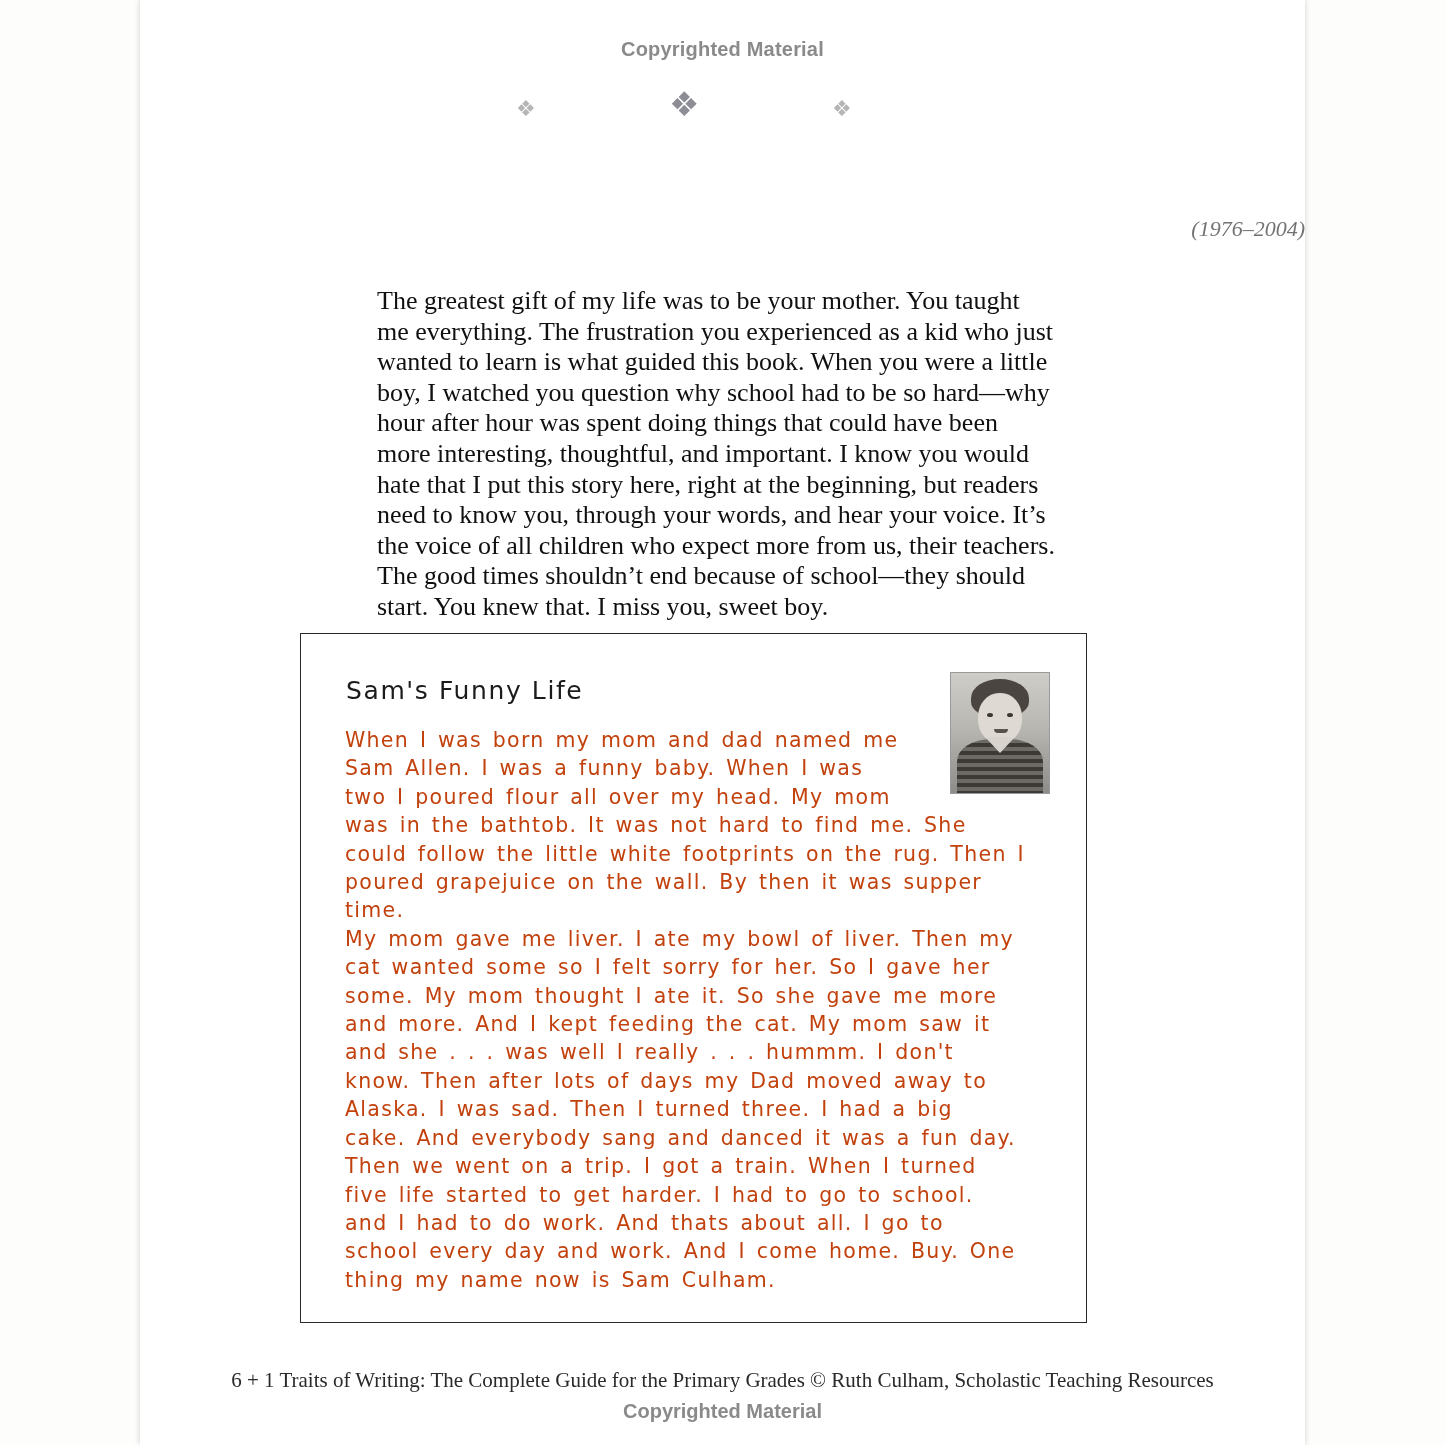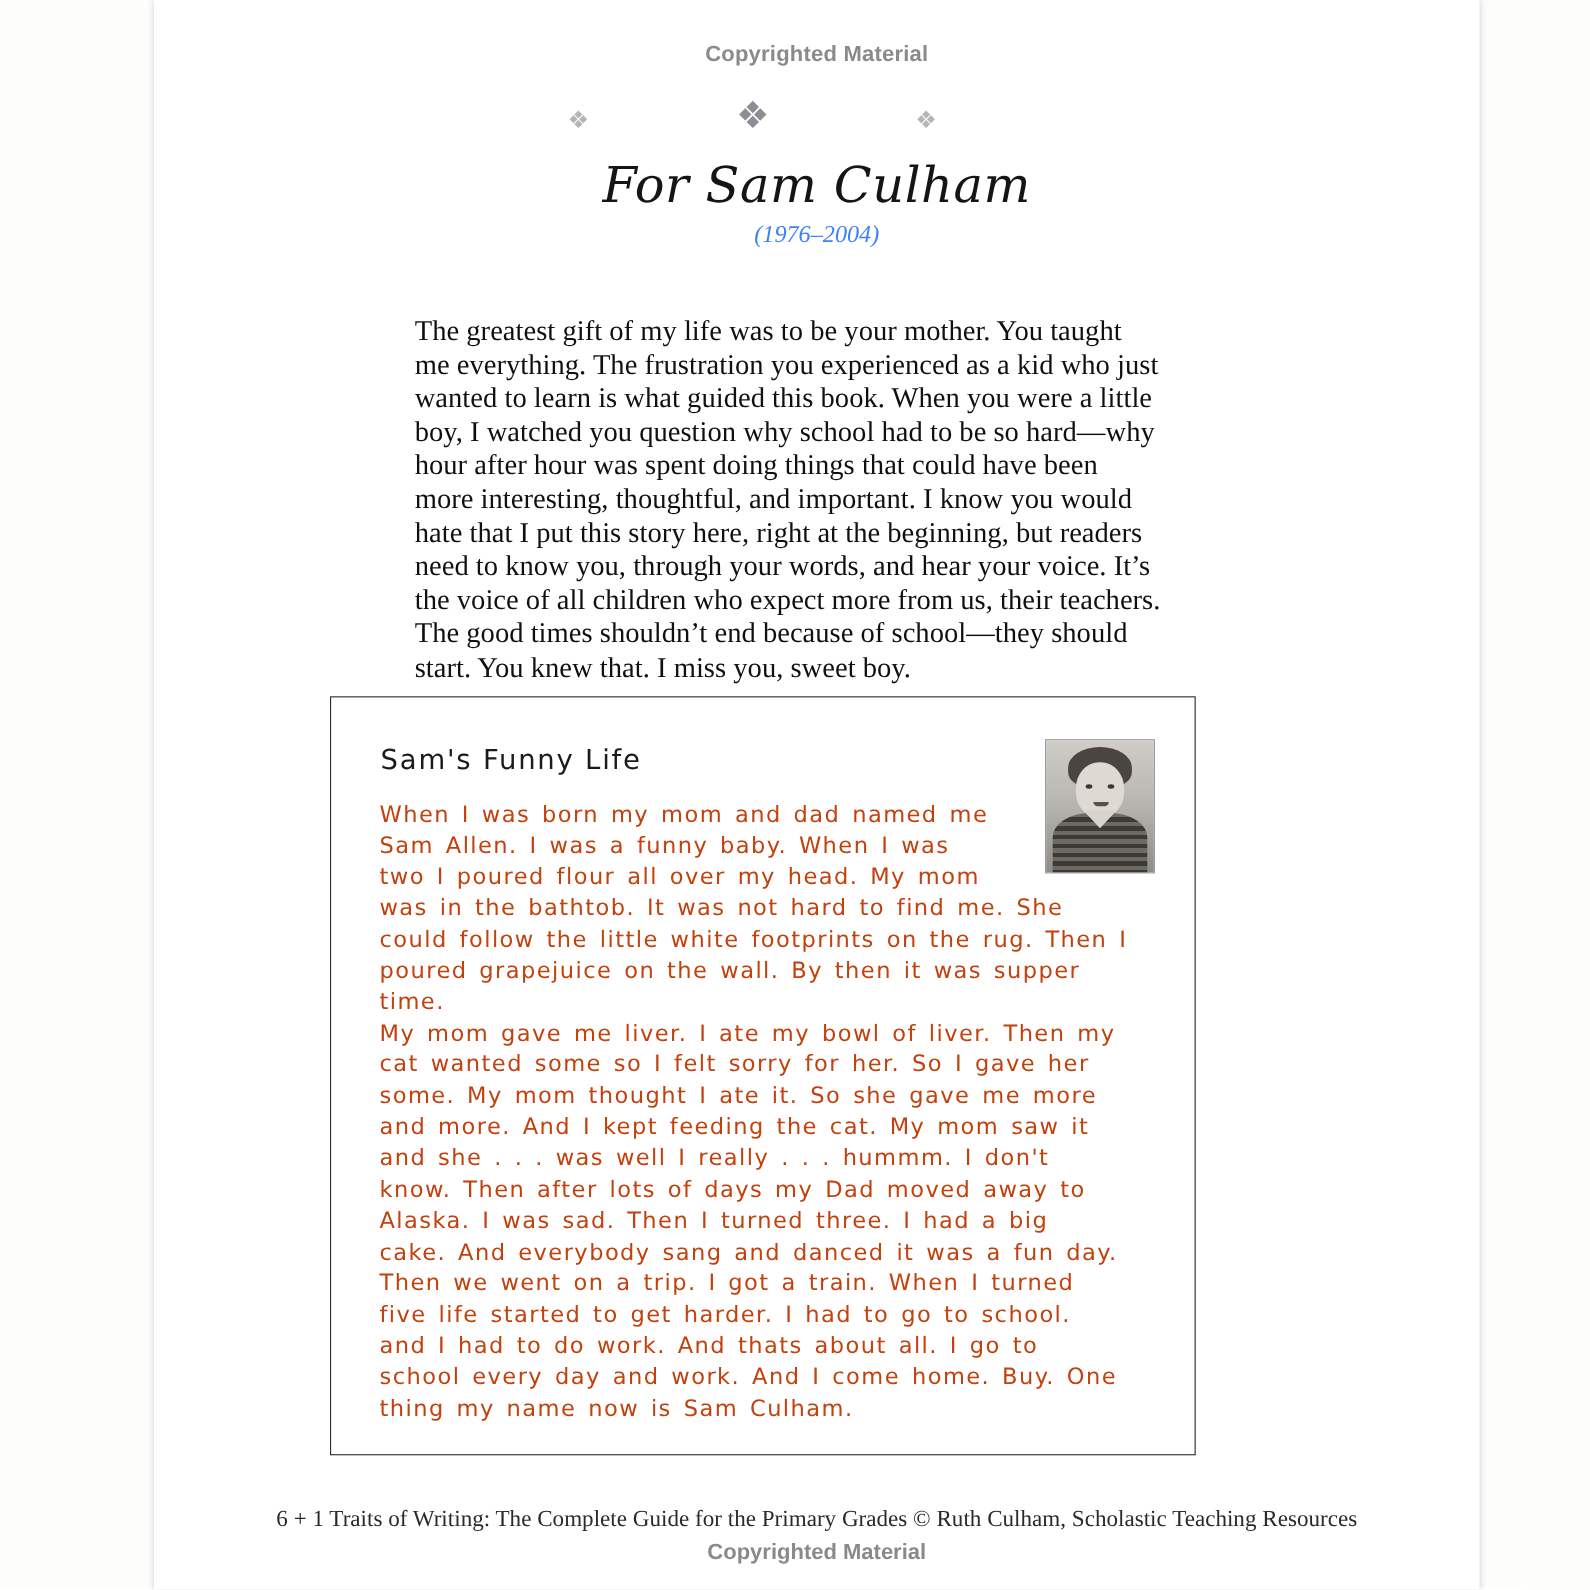--- a/index.html
+++ b/index.html
@@ -20,21 +20,20 @@
     background: #fdfdfb;
   }
   .page {
     position: absolute;
     left: 140px;
     top: 0;
     width: 1165px;
     height: 1445px;
     background: #ffffff;
     box-shadow: 0 0 6px rgba(0,0,0,0.18);
-    padding-left: 40px;
   }
   .copyright-top {
     position: absolute;
     top: 38px;
     left: 0;
     width: 100%;
     text-align: center;
     font-family: "Liberation Sans", sans-serif;
     font-size: 20px;
     font-weight: bold;
@@ -62,28 +61,28 @@
     width: 100%;
     text-align: center;
     font-family: "DejaVu Serif", serif;
     font-style: italic;
     font-size: 45px;
     color: #151515;
     letter-spacing: 0.5px;
   }
   .subtitle {
     position: absolute;
-    top: 200px;
-    left: 0;
-    width: 100%;
-    text-align: center;
+    top: 216px;
+    left: 0;
+    width: 100%;
+    text-align: right;
     font-family: "Liberation Serif", serif;
     font-style: italic;
     font-size: 22px;
-    color: #3b82f6;
+    color: #737373;
   }
   .dedication {
     position: absolute;
     top: 286px;
     left: 237px;
     width: 680px;
     font-family: "Liberation Serif", serif;
     font-size: 26px;
     line-height: 30.6px;
     color: #101010;
@@ -200,21 +199,20 @@
   <div class="page">
 
     <div class="copyright-top">Copyrighted Material</div>
 
     <div class="ornament-row">
       <span class="orn orn-left">❖</span>
       <span class="orn orn-mid">❖</span>
       <span class="orn orn-right">❖</span>
     </div>
 
-    <div class="title">For Sam Culham</div>
     <div class="subtitle">(1976–2004)</div>
 
     <div class="dedication">The greatest gift of my life was to be your mother. You taught me everything. The frustration you experienced as a kid who just wanted to learn is what guided this book. When you were a little boy, I watched you question why school had to be so hard—why hour after hour was spent doing things that could have been more interesting, thoughtful, and important. I know you would hate that I put this story here, right at the beginning, but readers need to know you, through your words, and hear your voice. It’s the voice of all children who expect more from us, their teachers. The good times shouldn’t end because of school—they should start. You knew that. I miss you, sweet boy.</div>
 
     <div class="sample-box">
       <div class="sample-title">Sam's Funny Life</div>
 
       <div class="photo">
         <div class="bg"></div>
         <div class="hair"></div>

